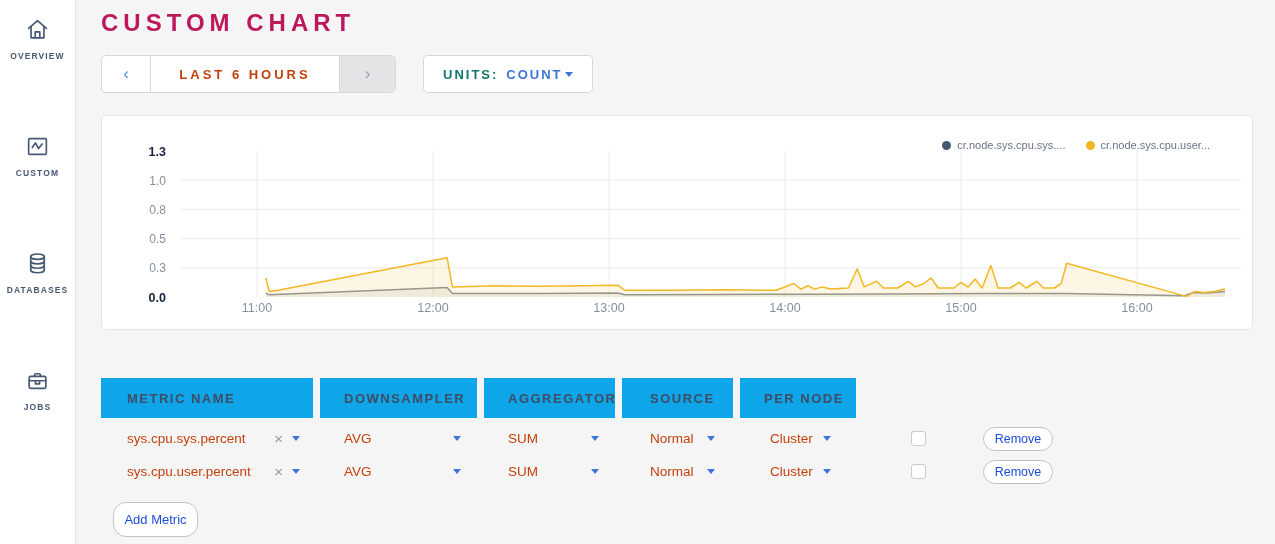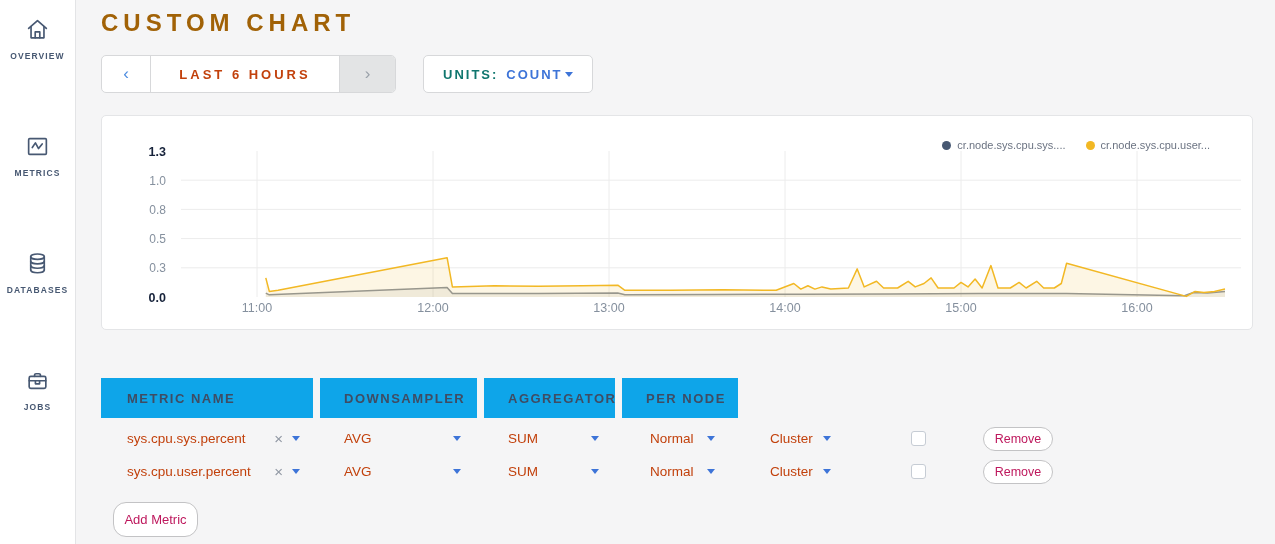--- a/index.html
+++ b/index.html
@@ -16,21 +16,21 @@
     background:#ffffff; border-right:1px solid #e3e4e6;
     display:flex; flex-direction:column; align-items:center; padding-top:17px;gap:40px;
   }
   .side-item { display:flex; flex-direction:column; align-items:center; margin-bottom:33px; cursor:pointer; }
   .side-item svg { width:25px; height:25px; stroke:#475872; fill:none; stroke-width:1.6; stroke-linecap:round; stroke-linejoin:round; }
   .side-label { margin-top:5px; font-size:8.5px; font-weight:bold; letter-spacing:1.1px; color:#475872; }
   
   .main { position:absolute; left:77px; top:0; right:0; bottom:0; }
   .page-title {
     position:absolute; left:24px; top:9px; margin:0;
-    font-size:24px; font-weight:800; letter-spacing:5px; color:#a16207;
+    font-size:24px; font-weight:800; letter-spacing:5px; color:#be185d;
   }
   
   .toolbar { position:absolute; left:24px; top:55px; display:flex; align-items:center; }
   .time-group {
     display:flex; height:38px; width:295px; background:#fff;
     border:1px solid #d7d8da; border-radius:5px; overflow:hidden;
   }
   .time-seg { display:flex; align-items:center; justify-content:center; cursor:pointer; }
   .time-prev { width:48px; color:#4d8ce0; font-size:17px; }
   .time-label { flex:1; border-left:1px solid #d7d8da; border-right:1px solid #d7d8da;
@@ -71,21 +71,21 @@
   .c-rate   { width:113px; padding-left:28px; padding-right:20px; }
   .c-src    { width:111px; padding-left:28px; padding-right:22px; }
   .c-node   { width:116px; justify-content:center; }
   .c-remove { width:85px; justify-content:flex-start; }
   .dd { cursor:pointer; justify-content:space-between; }
   .dd-value { color:#c2410c; font-size:13.5px; }
   .metric-clear { color:#9097a3; font-size:15px; margin-left:auto; margin-right:9px; cursor:pointer; }
   .checkbox { width:15px; height:15px; background:#fff; border:1px solid #c6ccd4; border-radius:3px; cursor:pointer; }
   .btn {
     background:#fff; border:1px solid #c3c3c5; border-radius:13px; cursor:pointer;
-    font-family:"Liberation Sans", sans-serif; color:#be185d;
+    font-family:"Liberation Sans", sans-serif; color:#1d4ed8;
   }
   .remove-btn { width:70px; height:24px; font-size:12.5px; }
   .add-btn { position:absolute; left:36px; top:502px; width:85px; height:35px; font-size:13px; }
 </style>
 </head>
 <body>
 
 <div class="sidebar">
   <div class="side-item">
     <span>
@@ -97,21 +97,21 @@
     </span>
     <span class="side-label">OVERVIEW</span>
   </div>
   <div class="side-item">
     <span>
       <svg viewBox="0 0 24 24">
           <rect x="3.5" y="4.5" width="17" height="15" rx="1"></rect>
           <polyline points="7,13 10,8.5 13,14 16.5,9.5"></polyline>
         </svg>
     </span>
-    <span class="side-label">METRICS</span>
+    <span class="side-label">CUSTOM</span>
   </div>
   <div class="side-item">
     <span>
       <svg viewBox="0 0 24 24">
           <ellipse cx="12" cy="5.5" rx="6.5" ry="2.6"></ellipse>
           <path d="M5.5 5.5 V18.3"></path>
           <path d="M18.5 5.5 V18.3"></path>
           <path d="M5.5 9.8 A6.5 2.6 0 0 0 18.5 9.8"></path>
           <path d="M5.5 14 A6.5 2.6 0 0 0 18.5 14"></path>
           <path d="M5.5 18.3 A6.5 2.6 0 0 0 18.5 18.3"></path>
@@ -194,20 +194,21 @@
         <span class="legend-text">cr.node.sys.cpu.user...</span>
       </div>
     </div>
   </div>
 
   <div class="mtable">
     <div class="thead">
       <div class="th c-metric">METRIC NAME</div>
       <div class="th c-down">DOWNSAMPLER</div>
       <div class="th c-aggr">AGGREGATOR</div>
+      <div class="th c-src">SOURCE</div>
       <div class="th c-node" style="justify-content:flex-start;">PER NODE</div>
     </div>
 
     <div class="trow">
       <div class="td c-metric dd">
         <span class="dd-value">sys.cpu.sys.percent</span>
         <span class="metric-clear">×</span>
         <span class="caret"></span>
       </div>
       <div class="td c-down dd">

